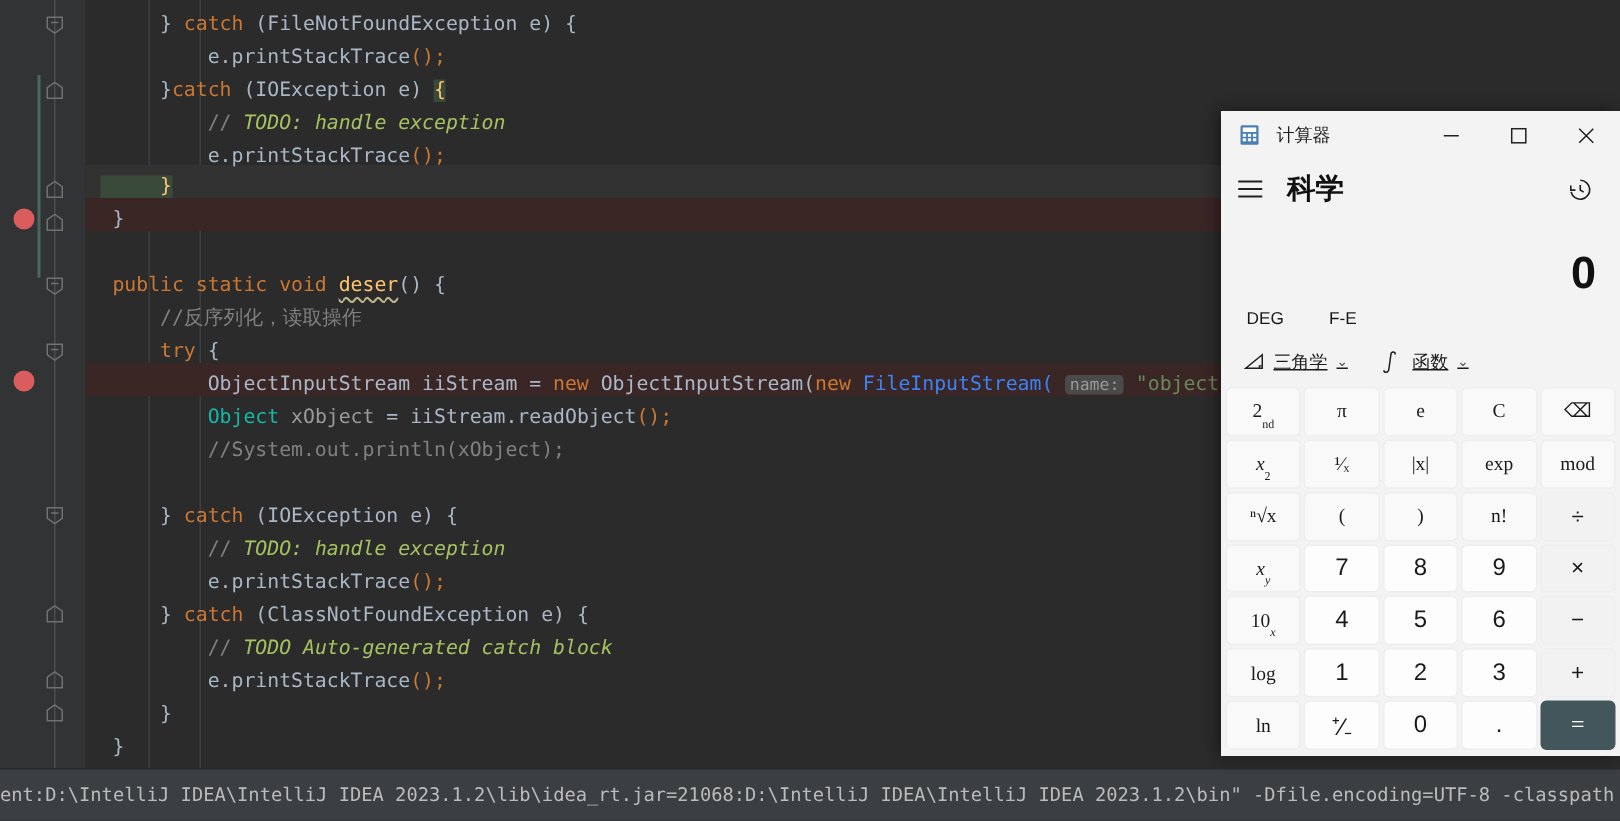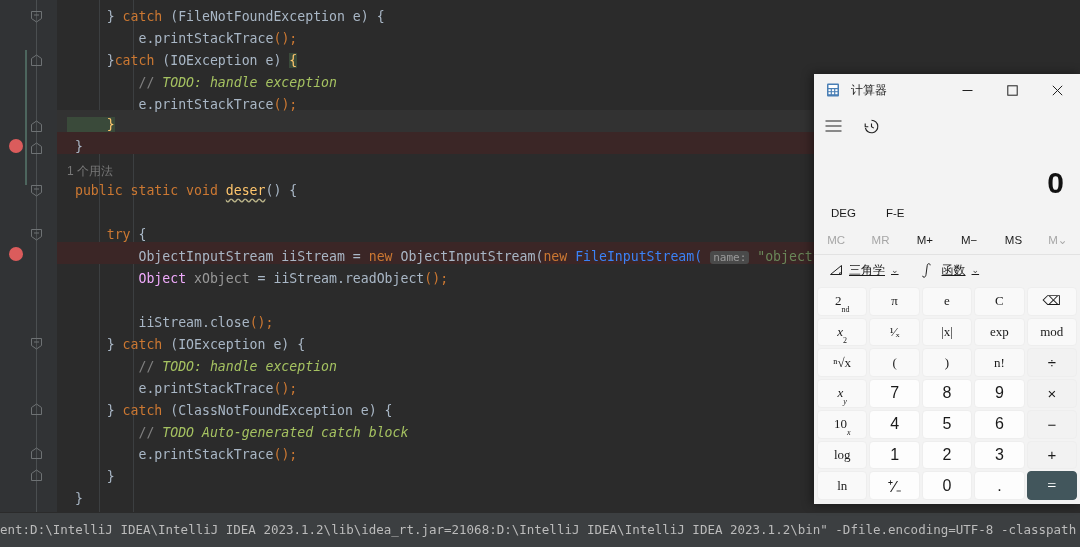--- a/index.html
+++ b/index.html
@@ -235,33 +235,33 @@
     <div class="line" style="top:50px;"><span class="txt"><span style="color:#a9b7c6">     }</span><span class="kw">catch</span><span style="color:#a9b7c6"> (IOException e) </span><span class="brace-hl">{</span></span></div>
 
     <div class="line" style="top:72px;"><span class="txt"><span class="todo-slash">         // </span><span class="todo">TODO: handle exception</span></span></div>
 
     <div class="line" style="top:94px;"><span class="txt"><span style="color:#a9b7c6">         e.printStackTrace</span><span class="semi">();</span></span></div>
 
     <div class="line" style="top:114px;"><span class="txt"><span class="brace-hl">     }</span></span></div>
 
     <div class="line" style="top:136px;"><span class="txt"><span style="color:#a9b7c6"> }</span></span></div>
 
-    <div class="line" style="top:160px;"><span class="txt"><span class="inlay">1 个用法</span></span></div>
 
     <div class="line" style="top:180px;"><span class="txt"><span class="kw"> public static void </span><span class="wavy" style="color:#ffc66d">deser</span><span style="color:#a9b7c6">() {</span></span></div>
 
+    <div class="line" style="top:202px;"><span class="txt"><span class="cmt">     //反序列化，读取操作</span></span></div>
 
     <div class="line" style="top:224px;"><span class="txt"><span class="kw">     try</span><span style="color:#a9b7c6"> {</span></span></div>
 
     <div class="line" style="top:246px;"><span class="txt"><span style="color:#a9b7c6">         ObjectInputStream iiStream = </span><span class="kw">new</span><span style="color:#a9b7c6"> ObjectInputStream(</span><span class="kw">new</span><span style="color:#3b82f6"> FileInputStream( </span><span class="param-hint">name:</span><span class="str"> "object.obj")</span></span></div>
 
-    <div class="line" style="top:268px;"><span class="txt"><span style="color:#f0abfc">         Object </span><span style="color:#9a9a9a">xObject</span><span style="color:#a9b7c6"> = iiStream.readObject</span><span class="semi">();</span></span></div>
-
-
-    <div class="line" style="top:312px;"><span class="txt"><span style="color:#a9b7c6">         iiStream.close</span><span class="semi">();</span></span></div>
+    <div class="line" style="top:268px;"><span class="txt"><span style="color:#14b8a6">         Object </span><span style="color:#9a9a9a">xObject</span><span style="color:#a9b7c6"> = iiStream.readObject</span><span class="semi">();</span></span></div>
+
+    <div class="line" style="top:290px;"><span class="txt"><span class="cmt">         //System.out.println(xObject);</span></span></div>
+
 
     <div class="line" style="top:334px;text-decoration:underline;"><span class="txt"><span style="color:#a9b7c6">     } </span><span class="kw">catch</span><span style="color:#a9b7c6"> (IOException e) {</span></span></div>
 
     <div class="line" style="top:356px;"><span class="txt"><span class="todo-slash">         // </span><span class="todo">TODO: handle exception</span></span></div>
 
     <div class="line" style="top:378px;"><span class="txt"><span style="color:#a9b7c6">         e.printStackTrace</span><span class="semi">();</span></span></div>
 
     <div class="line" style="top:422px;"><span class="txt"><span class="todo-slash">         // </span><span class="todo">TODO Auto-generated catch block</span></span></div>
 
     <div class="line" style="top:400px;"><span class="txt"><span style="color:#a9b7c6">     } </span><span class="kw">catch</span><span style="color:#a9b7c6"> (ClassNotFoundException e) {</span></span></div>
@@ -312,46 +312,39 @@
         </svg>
     </span>
   </div>
 
   <div class="header">
     <span class="hamburger">
       <svg width="17" height="14" viewBox="0 0 17 14">
           <path d="M0.5 2h16M0.5 7h16M0.5 12h16" stroke="#202020" stroke-width="1.2"></path>
         </svg>
     </span>
+    <span class="mode-title">科学</span>
     <span class="history-btn">
       <svg width="17" height="17" viewBox="0 0 17 17">
         <path d="M8.5 2.2a6.3 6.3 0 1 1-6.1 7.8" fill="none" stroke="#202020" stroke-width="1.1"></path>
         <path d="M2.2 5.6v3.1h3.1" fill="none" stroke="#202020" stroke-width="1.1"></path>
         <path d="M8.5 5.4v3.3l2.3 1.4" fill="none" stroke="#202020" stroke-width="1.1"></path>
       </svg>
     </span>
   </div>
 
   <div class="display">
     <span class="display-value">0</span>
   </div>
 
   <div class="modes">
     <span class="mode-chip">DEG</span>
     <span class="mode-chip">F-E</span>
   </div>
 
-  <div class="memrow">
-    <span class="mem dis">MC</span>
-    <span class="mem dis">MR</span>
-    <span class="mem">M+</span>
-    <span class="mem">M−</span>
-    <span class="mem">MS</span>
-    <span class="mem dis">M⌄</span>
-  </div>
 
   <div class="funcrow">
     <span class="fgroup">
       <span class="gi">
         <svg width="14" height="12" viewBox="0 0 14 12">
             <path d="M12.5 10.5H1.5L12.5 1.5z" fill="none" stroke="#202020" stroke-width="1"></path>
             <path d="M10.6 10.5v-1.6h1.6" fill="none" stroke="#202020" stroke-width="0.9"></path>
           </svg>
       </span>
       <span>三角学</span>

